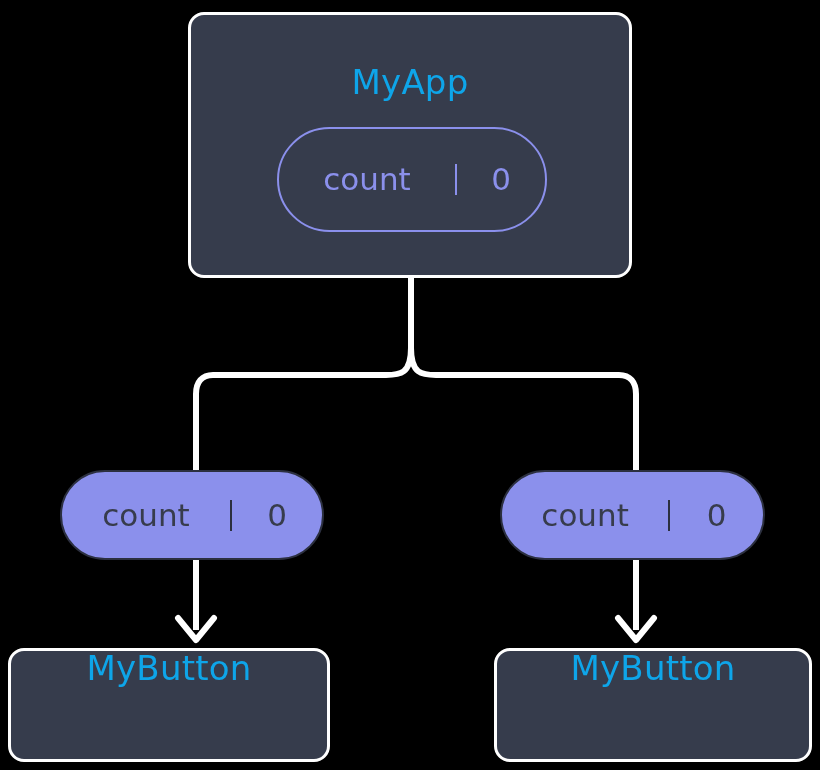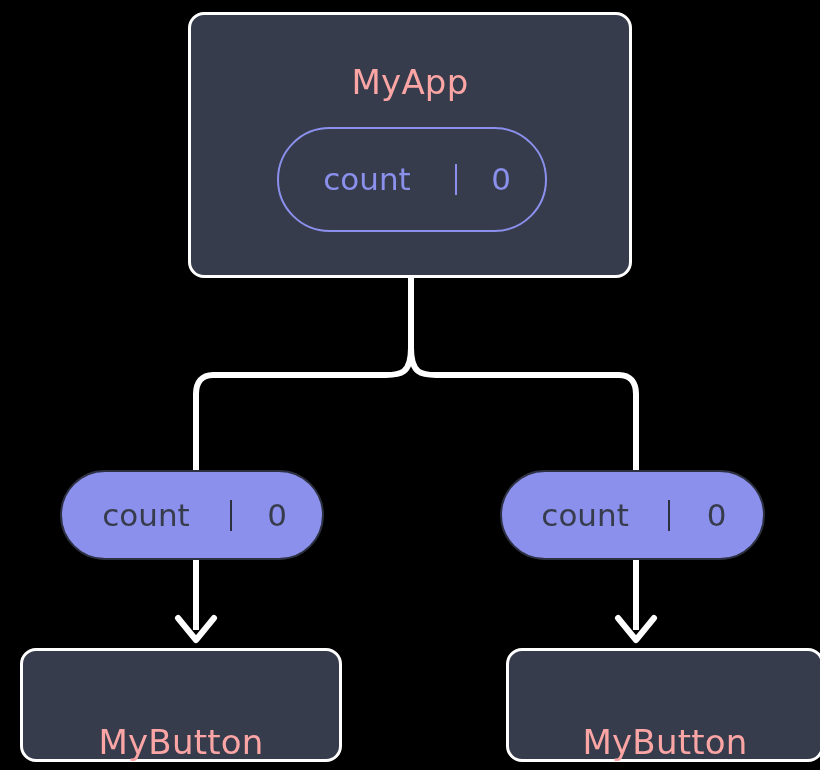--- a/index.html
+++ b/index.html
@@ -42,21 +42,21 @@
     background: #363c4c;
     border: 3px solid #ffffff;
     border-radius: 16px;
     z-index: 2;
     display: flex;
     flex-direction: column;
     align-items: center;
   }
 
   .comp-title {
-    color: #fca5a5;
+    color: #0ea5e9;
     font-size: 34px;
     line-height: 1;
     font-weight: 400;
     letter-spacing: 0.2px;
     white-space: nowrap;
   }
 
   
   #node-myapp {
     left: 188px;
@@ -64,22 +64,21 @@
     width: 444px;
     height: 266px;
     justify-content: flex-start;
   }
   #node-myapp .comp-title {
     margin-top: 50px;
   }
 
   
   .leaf-box {
-    justify-content: flex-end;
-    margin-left: 12px;
+    justify-content: flex-start;
   }
   #node-mybutton-left {
     left: 8px;
     top: 648px;
     width: 322px;
     height: 114px;
   }
   #node-mybutton-right {
     left: 494px;
     top: 648px;

